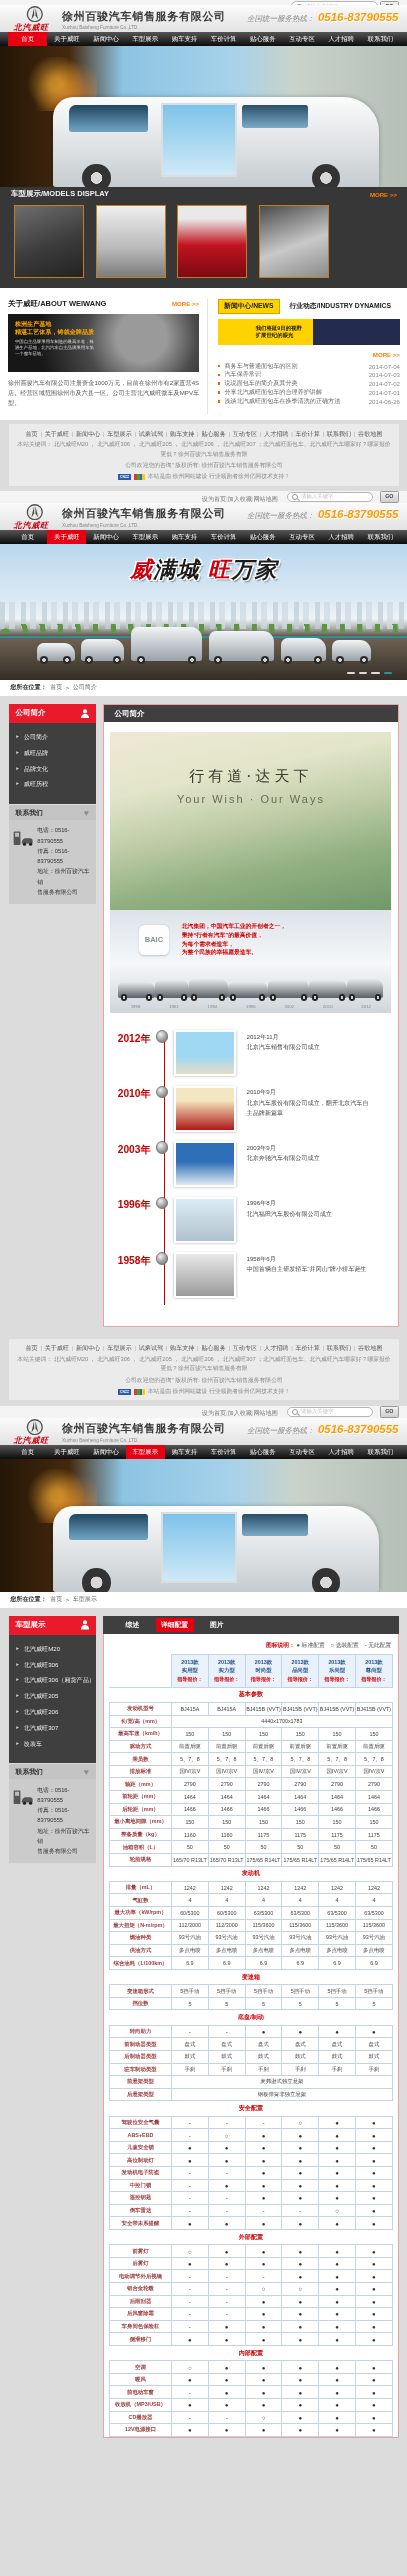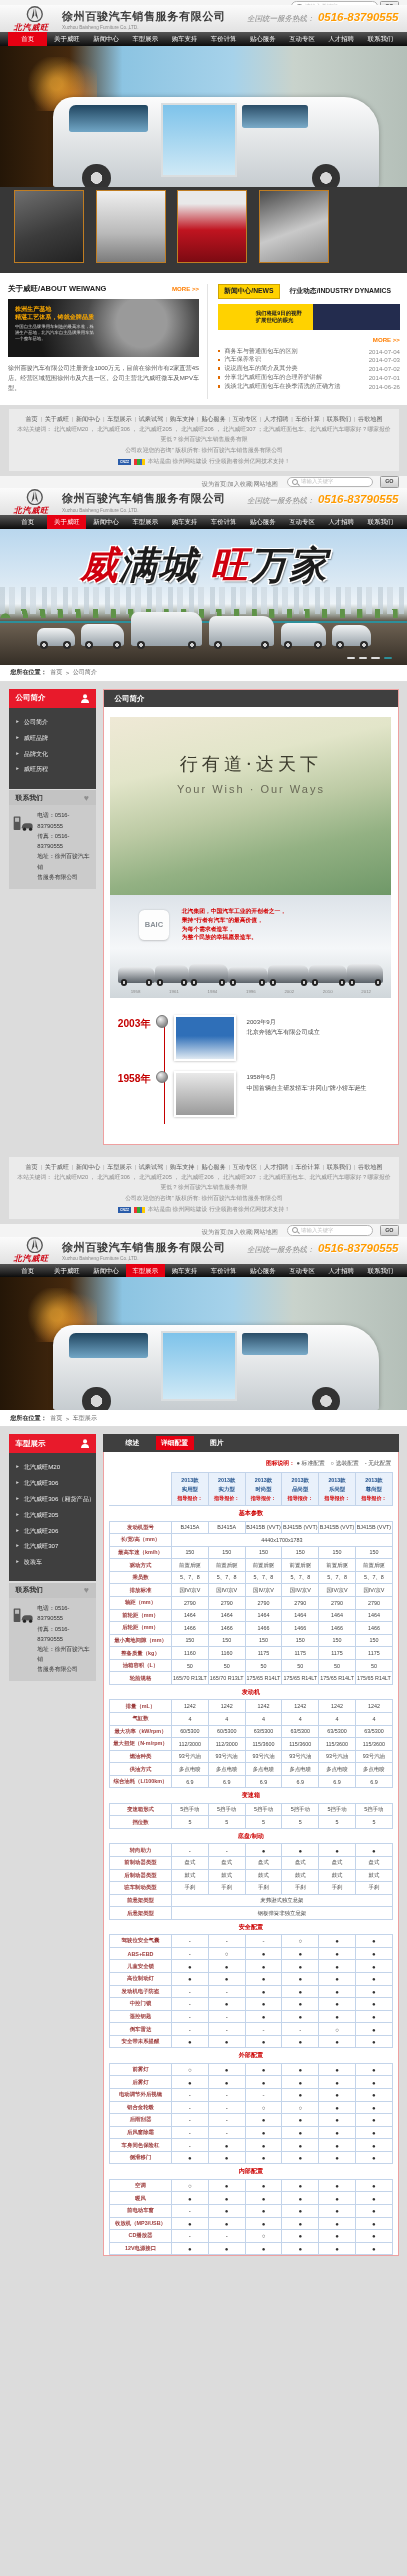--- a/index.html
+++ b/index.html
@@ -75,21 +75,21 @@
 .f-sep{color:#aaa;margin:0 2.7px;}
 .f-keywords{font-size:5.8px;color:#8a8a8a;line-height:9.5px;margin-top:2px;}
 .f-support{font-size:5.8px;color:#8a8a8a;line-height:9.5px;margin-top:1.4px;display:flex;justify-content:center;align-items:center;gap:2.7px;}
 .cnzz{display:inline-block;width:13.6px;height:6.1px;background:#2a5caa;color:#fff;font-size:3.4px;font-weight:bold;line-height:6.1px;text-align:center;}
 .statbar{display:inline-block;width:11px;height:6.1px;background:linear-gradient(90deg,#e33 0 25%,#3a3 25% 50%,#36c 50% 75%,#fc0 75% 100%);}
 
 .banner2{height:136px;position:relative;overflow:hidden;background:linear-gradient(#b9d7ee 0%,#ddeaf4 42%,#eef4f8 55%,#a8b0a8 62%,#5c5244 68%,#3a332b 100%);}
 .skyline{position:absolute;left:0;right:0;top:58px;height:27px;opacity:.75;background:repeating-linear-gradient(90deg,#c2cfd8 0 5.4px,transparent 5.4px 8.8px,#cfdae2 8.8px 15px,transparent 15px 21px);}
 .bush{position:absolute;left:0;right:0;top:80px;height:9.5px;background:repeating-radial-gradient(circle at 5.4px 9.5px,#5f9348 0 4.7px,transparent 5.4px 17.6px);}
 .road{position:absolute;left:0;right:0;bottom:0;height:42px;background:linear-gradient(#6d6152,#352e26);border-top:2px solid #2d8f9a;}
-.slogan{position:absolute;top:11px;width:100%;text-align:center;font-size:38px;font-weight:bold;font-style:italic;letter-spacing:1.4px;text-shadow:1.4px 1.4px 0 #fff,-1.4px -1.4px 0 #fff,1.4px -1.4px 0 #fff,-1.4px 1.4px 0 #fff,2px 2px 1.4px #0006;}
+.slogan{position:absolute;top:11px;width:100%;text-align:center;font-size:22px;font-weight:bold;font-style:italic;letter-spacing:1.4px;text-shadow:1.4px 1.4px 0 #fff,-1.4px -1.4px 0 #fff,1.4px -1.4px 0 #fff,-1.4px 1.4px 0 #fff,2px 2px 1.4px #0006;}
 .sl-red{color:#cf000e;}
 .sl-dark{color:#1c1c1c;}
 .car-row{position:absolute;left:4%;right:4%;bottom:19px;display:flex;align-items:flex-end;justify-content:center;gap:6.8px;}
 .mcar{background:linear-gradient(#f2f4f5,#98a2a9);border-radius:6.8px 11px 2.7px 2.7px;position:relative;}
 .mcar::before,.mcar::after{content:"";position:absolute;bottom:-3.4px;width:8.1px;height:8.1px;background:radial-gradient(circle,#cfcfcf 0 28%,#2a2a2a 30%);border-radius:50%;}
 .mcar::before{left:8%;}
 .mcar::after{right:8%;}
 .breadcrumb{height:16.3px;background:#fff;border-bottom:0.7px solid #ddd;display:flex;align-items:center;padding:0 10.2px;font-size:6.1px;color:#666;gap:3.4px;}
 .bc-label{font-weight:bold;color:#333;}
 .main-cols{display:flex;align-items:flex-start;gap:6.8px;padding:6.8px 8.8px 8.1px;}
@@ -99,21 +99,21 @@
 .sb-item{display:block;color:#eee;font-size:6.1px;padding:3.4px 4.1px 3.4px 15px;position:relative;white-space:nowrap;overflow:hidden;}
 .sb-item::before{content:"▸";position:absolute;left:7.5px;color:#cfcfcf;font-size:5.4px;}
 .sb-contact-title{height:15px;background:#c3c3c3;color:#333;font-size:6.8px;font-weight:bold;display:flex;align-items:center;justify-content:space-between;padding:0 6.8px;margin-top:1.4px;}
 .heart{color:#8f8f8f;font-size:8.8px;}
 .sb-contact-box{background:#cbcbcb;padding:5.4px 5.4px 6.8px 28.5px;position:relative;}
 .sb-contact-box svg{position:absolute;left:4.1px;top:9.5px;}
 .contact-line{font-size:5.8px;color:#333;line-height:10.2px;text-align:left;}
 .content-box{flex:1;background:#fff;border:0.7px solid #efa0a0;min-height:136px;}
 .cb-title{height:17.6px;background:#3f3f3f;color:#fff;font-size:7.5px;font-weight:bold;line-height:17.6px;padding-left:11px;}
 .hero1{margin:9.5px 6.8px 0;height:178px;background:linear-gradient(168deg,#efe9d6 0%,#e2e5c9 28%,#bccaa4 52%,#93b183 72%,#6f9868 100%);text-align:center;padding-top:35px;box-sizing:border-box;}
-.hero1-cn{font-family:"DejaVu Serif",serif;font-size:18px;color:#3c3c2e;letter-spacing:4.1px;}
+.hero1-cn{font-family:"DejaVu Serif",serif;font-size:15px;color:#3c3c2e;letter-spacing:4.1px;}
 .hero1-en{font-size:11px;color:#6a6a58;letter-spacing:2px;margin-top:6.8px;}
 .hero2{margin:0 6.8px;height:103px;background:linear-gradient(#dde3e9,#f5f7f9 52%,#cfd6da);position:relative;padding:12.2px 0 0 24.4px;box-sizing:border-box;}
 .baic-tile{position:absolute;left:28.5px;top:15px;width:30px;height:30px;background:#fdfdfd;border-radius:5.4px;box-shadow:0 0.7px 2px #0003;color:#8a9097;font-weight:bold;font-size:7.5px;text-align:center;line-height:30px;}
 .hero2-lines{margin-left:47px;}
 .hero2-line{color:#d40000;font-size:5.8px;font-weight:bold;line-height:8.8px;}
 .h2cars{position:absolute;left:8.1px;right:8.1px;bottom:15px;display:flex;align-items:flex-end;justify-content:space-between;}
 .h2car{background:linear-gradient(#e8eaec,#5a6168);border-radius:5.4px 8.1px 2px 2px;position:relative;}
 .h2car::before,.h2car::after{content:"";position:absolute;bottom:-2.7px;width:6.1px;height:6.1px;background:radial-gradient(circle,#ccc 0 25%,#222 28%);border-radius:50%;}
 .h2car::before{left:6%;}
 .h2car::after{right:6%;}
@@ -201,20 +201,24 @@
       <div class="bv-glow"></div>
       <div class="bv-van">
         <div class="bv-win"></div>
           <div class="bv-door"></div>
           <div class="bv-win2"></div>
         <div class="bv-wheel" style="left:9%;"></div>
           <div class="bv-wheel" style="right:12%;"></div>
       </div>
     </div>
     <div class="models-section">
+      <div class="models-bar">
+        <span class="models-title">车型展示/MODELS DISPLAY</span>
+        <a class="more-link">MORE &gt;&gt;</a>
+      </div>
       <div class="thumb-row">
         <div class="thumb t1"></div>
         <div class="thumb t2"></div>
         <div class="thumb t3"></div>
         <div class="thumb t4"></div>
       </div>
     </div>
     <div class="info-section">
       <div class="info-left">
         <div class="col-head">
@@ -411,28 +415,61 @@
               <span class="h2year">1996</span>
               <span class="h2year">2002</span>
               <span class="h2year">2010</span>
               <span class="h2year">2012</span>
             </div>
         </div>
         <div class="timeline">
           <div class="tl-line"></div>
           <div>
               <div class="tl-entry">
+                <div class="tl-year">2012年</div>
+                <div class="tl-badge">
+                  <span class="dot"></span>
+                </div>
+                <div class="tl-photo p1"></div>
+                <div class="tl-text">
+                  <div class="tl-date">2012年11月</div>
+                  <div class="tl-desc">北京汽车销售有限公司成立</div>
+                </div>
+              </div>
+              <div class="tl-entry">
+                <div class="tl-year">2010年</div>
+                <div class="tl-badge">
+                  <span class="dot"></span>
+                </div>
+                <div class="tl-photo p2"></div>
+                <div class="tl-text">
+                  <div class="tl-date">2010年9月</div>
+                  <div class="tl-desc">北京汽车股份有限公司成立，翻开北京汽车自主品牌新篇章</div>
+                </div>
+              </div>
+              <div class="tl-entry">
                 <div class="tl-year">2003年</div>
                 <div class="tl-badge">
                   <span class="dot"></span>
                 </div>
                 <div class="tl-photo p3"></div>
                 <div class="tl-text">
                   <div class="tl-date">2003年9月</div>
                   <div class="tl-desc">北京奔驰汽车有限公司成立</div>
+                </div>
+              </div>
+              <div class="tl-entry">
+                <div class="tl-year">1996年</div>
+                <div class="tl-badge">
+                  <span class="dot"></span>
+                </div>
+                <div class="tl-photo p5"></div>
+                <div class="tl-text">
+                  <div class="tl-date">1996年8月</div>
+                  <div class="tl-desc">北汽福田汽车股份有限公司成立</div>
                 </div>
               </div>
               <div class="tl-entry">
                 <div class="tl-year">1958年</div>
                 <div class="tl-badge">
                   <span class="dot"></span>
                 </div>
                 <div class="tl-photo p8"></div>
                 <div class="tl-text">
                   <div class="tl-date">1958年6月</div>

